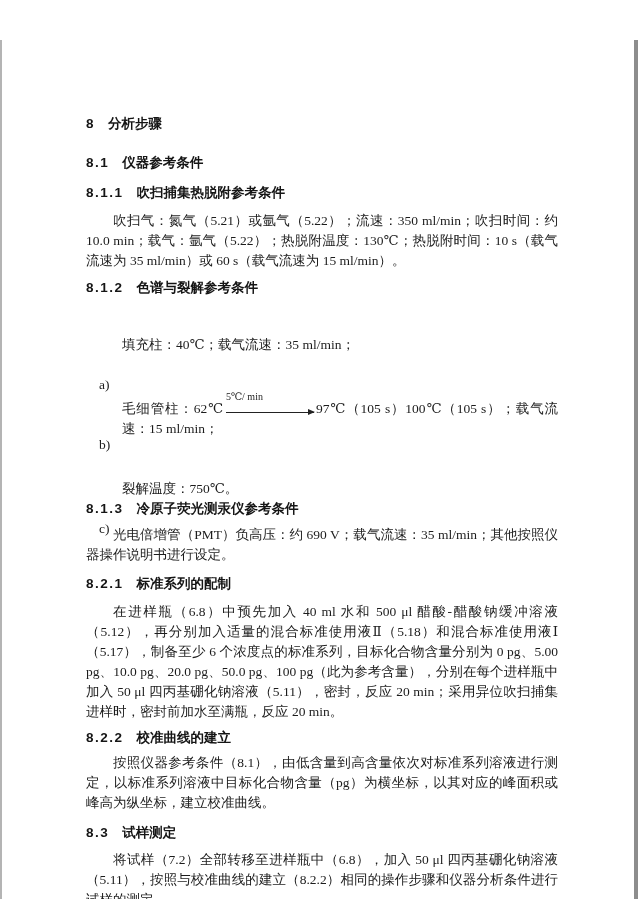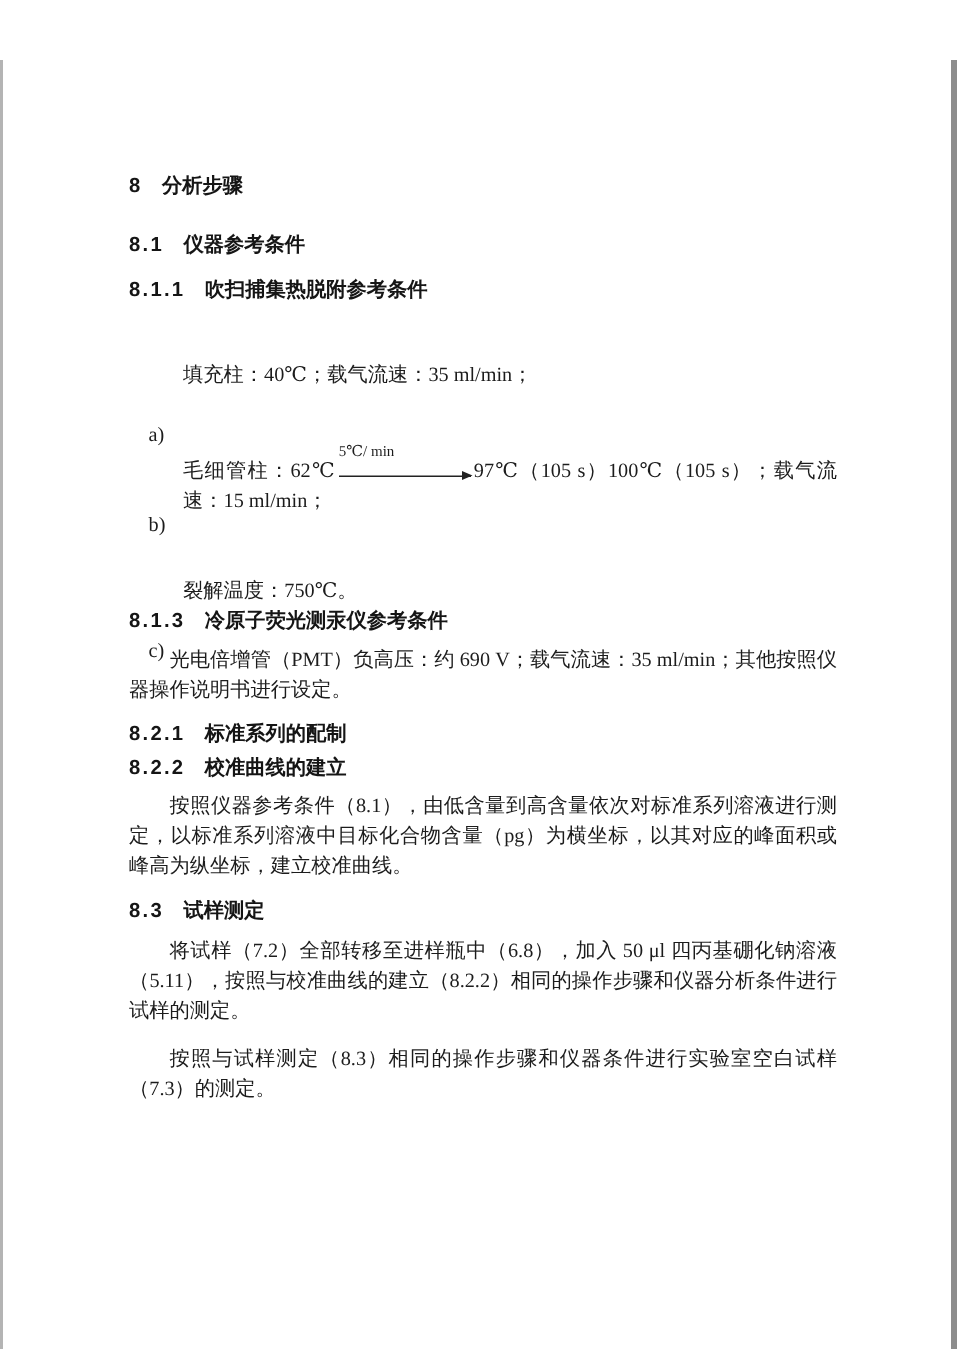--- a/index.html
+++ b/index.html
@@ -114,21 +114,25 @@
     <span class="sec-num">8</span><span>分析步骤</span>
   </div>
 
   <div class="sec-h h-81">
     <span class="sec-num">8.1</span><span>仪器参考条件</span>
   </div>
 
   <div class="sec-h h-811">
     <span class="sec-num">8.1.1</span><span>吹扫捕集热脱附参考条件</span>
   </div>
+  <p class="para p-811">吹扫气：氮气（5.21）或氩气（5.22）；流速：350 ml/min；吹扫时间：约 10.0 min；载气：氩气（5.22）；热脱附温度：130℃；热脱附时间：10 s（载气流速为 35 ml/min）或 60 s（载气流速为 15 ml/min）。</p>
 
+  <div class="sec-h h-812">
+    <span class="sec-num">8.1.2</span><span>色谱与裂解参考条件</span>
+  </div>
   <div class="cond-list">
     <div class="cond-item">
       <span class="cond-marker">a)</span><span>填充柱：40℃；载气流速：35 ml/min；</span>
     </div>
     <div class="cond-item">
       <span class="cond-marker">b)</span><span>毛细管柱：62℃</span><span class="ramp ramp-1"><span class="ramp-label">5℃/ min</span><span class="ramp-line"></span></span><span>97℃（105 s）</span><span>100℃（105 s）；载气流速：15 ml/min；</span>
     </div>
     <div class="cond-item">
       <span class="cond-marker">c)</span><span>裂解温度：750℃。</span>
     </div>
@@ -136,20 +140,21 @@
 
   <div class="sec-h h-813">
     <span class="sec-num">8.1.3</span><span>冷原子荧光测汞仪参考条件</span>
   </div>
   <p class="para p-813">光电倍增管（PMT）负高压：约 690 V；载气流速：35 ml/min；其他按照仪器操作说明书进行设定。</p>
 
 
   <div class="sec-h h-821">
     <span class="sec-num">8.2.1</span><span>标准系列的配制</span>
   </div>
+  <p class="para p-821">在进样瓶（6.8）中预先加入 40 ml 水和 500 μl 醋酸-醋酸钠缓冲溶液（5.12），再分别加入适量的混合标准使用液Ⅱ（5.18）和混合标准使用液Ⅰ（5.17），制备至少 6 个浓度点的标准系列，目标化合物含量分别为 0 pg、5.00 pg、10.0 pg、20.0 pg、50.0 pg、100 pg（此为参考含量），分别在每个进样瓶中加入 50 μl 四丙基硼化钠溶液（5.11），密封，反应 20 min；采用异位吹扫捕集进样时，密封前加水至满瓶，反应 20 min。</p>
 
   <div class="sec-h h-822">
     <span class="sec-num">8.2.2</span><span>校准曲线的建立</span>
   </div>
   <p class="para p-822">按照仪器参考条件（8.1），由低含量到高含量依次对标准系列溶液进行测定，以标准系列溶液中目标化合物含量（pg）为横坐标，以其对应的峰面积或峰高为纵坐标，建立校准曲线。</p>
 
   <div class="sec-h h-83">
     <span class="sec-num">8.3</span><span>试样测定</span>
   </div>
   <p class="para p-83">将试样（7.2）全部转移至进样瓶中（6.8），加入 50 μl 四丙基硼化钠溶液（5.11），按照与校准曲线的建立（8.2.2）相同的操作步骤和仪器分析条件进行试样的测定。</p>

